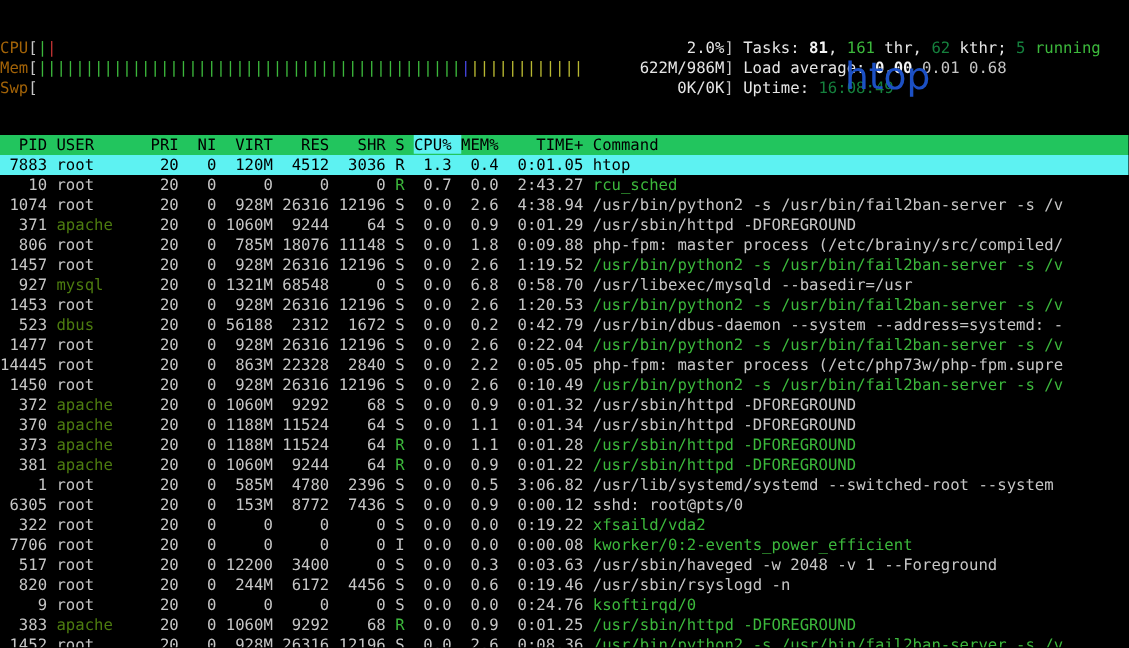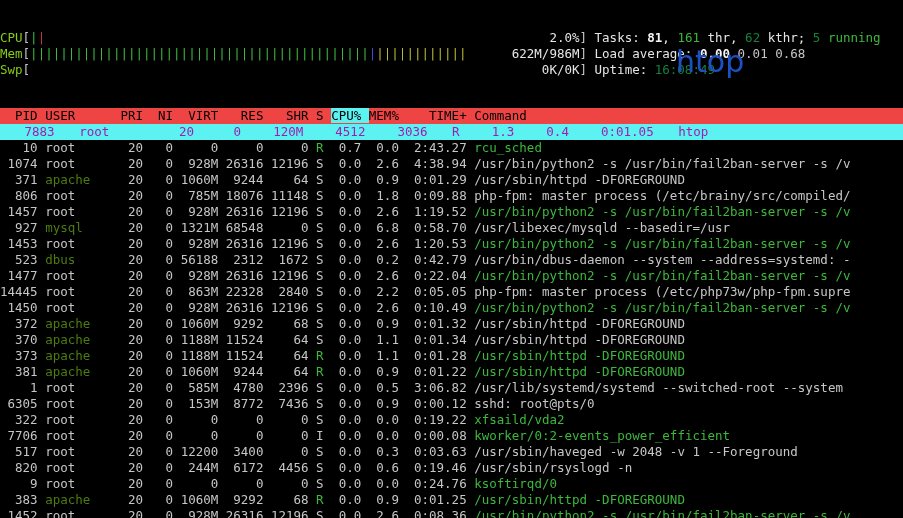--- a/index.html
+++ b/index.html
@@ -1,34 +1,34 @@
 <!DOCTYPE html>
 <html><head>
 <meta charset="utf-8">
 <style>
   html,body{margin:0;padding:0;background:#000;}
   .term{
     position:relative;width:903px;height:518px;background:#000;overflow:hidden;
     font-family:"DejaVu Sans Mono",monospace;font-size:12.5px;white-space:pre;
   }
   .line,.hdr,.row{height:16px;line-height:16px;}
-  .hdr{background:#ef4444;color:#000;}
+  .hdr{background:#22c55e;color:#000;}
   .hdr .sort-col{background:#5df2f2;}
   .row.selected{background:#5df2f2;}
-  .row.selected span{color:#a21caf;margin-left:17px;}
+  .row.selected span{color:#000000;}
   .c-normal{color:#c6c6c6;}
   .c-label{color:#e5e5e5;}
   .c-bold{color:#f4f4f4;font-weight:bold;}
   .c-dim{color:#4d7c0f;}
   .c-green{color:#3cb83c;}
   .c-cyan{color:#15803d;}
   .c-red{color:#c23434;}
   .c-blue{color:#4646e0;}
   .c-yellow{color:#b8b832;}
-  .c-mlabel{color:#84cc16;}
+  .c-mlabel{color:#a16207;}
   .watermark{
     position:absolute;left:676px;top:45px;
     font-family:"DejaVu Sans",sans-serif;font-size:30px;line-height:34px;
     color:#1c50c4;white-space:pre;
   }
 </style>
 </head>
 <body>
 
 <div class="term">

